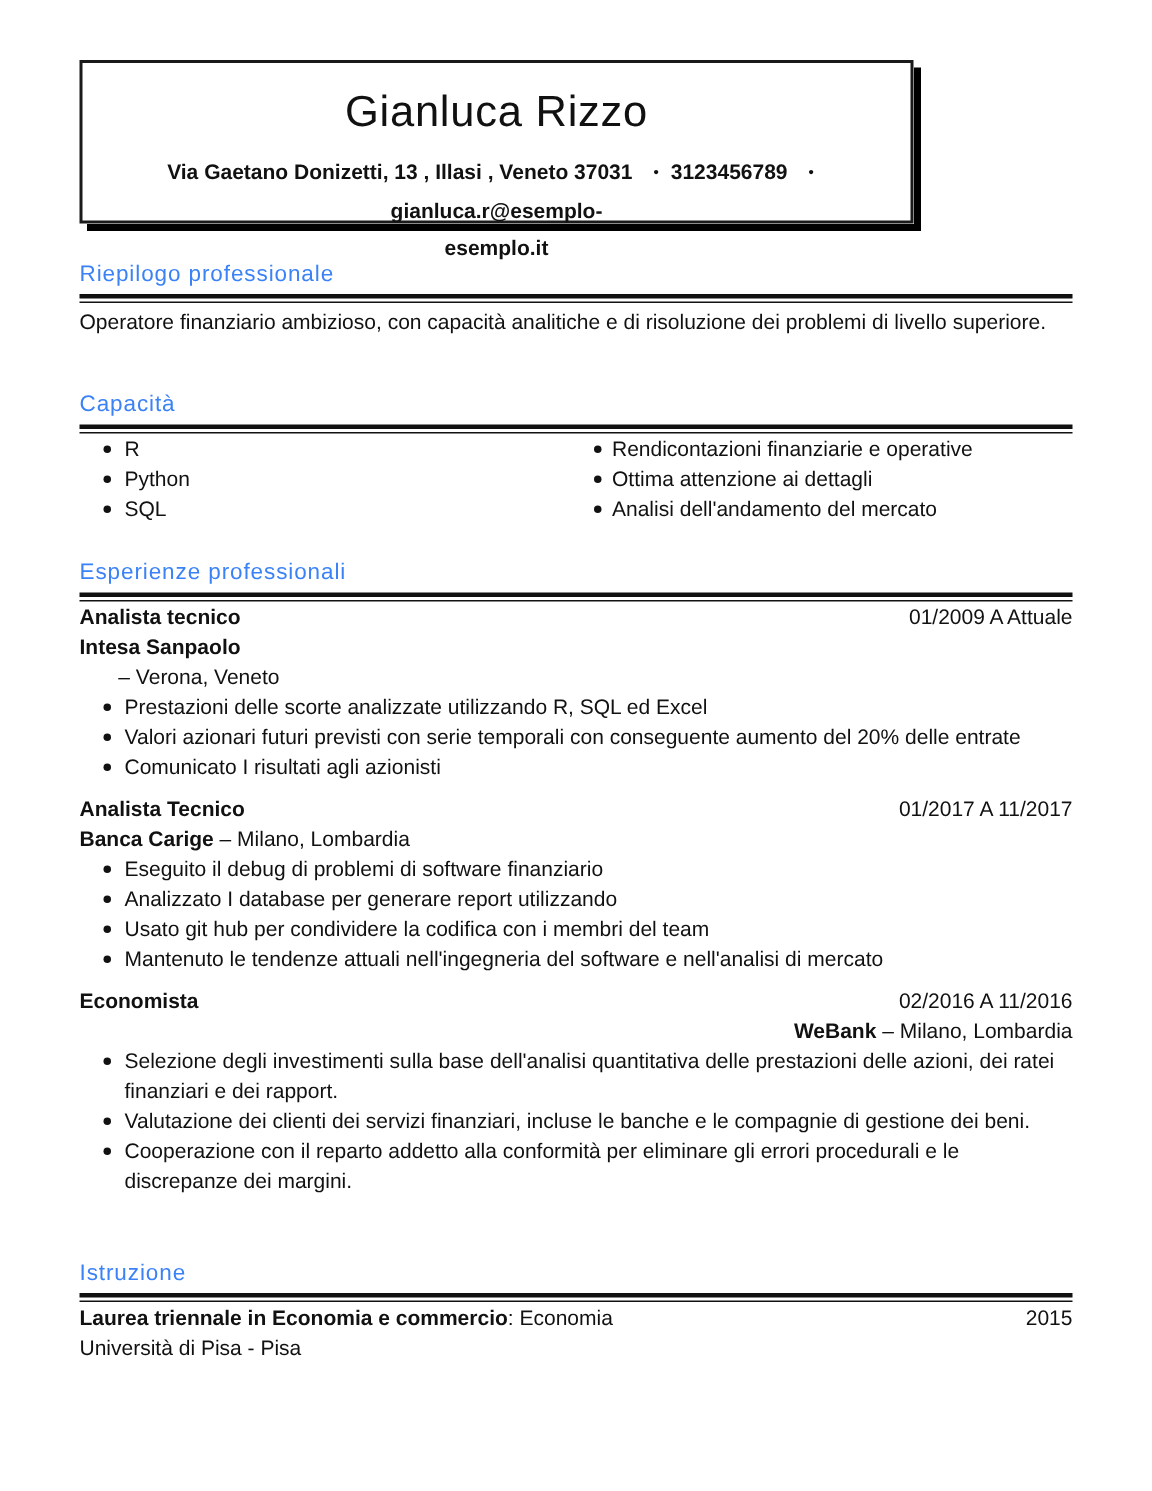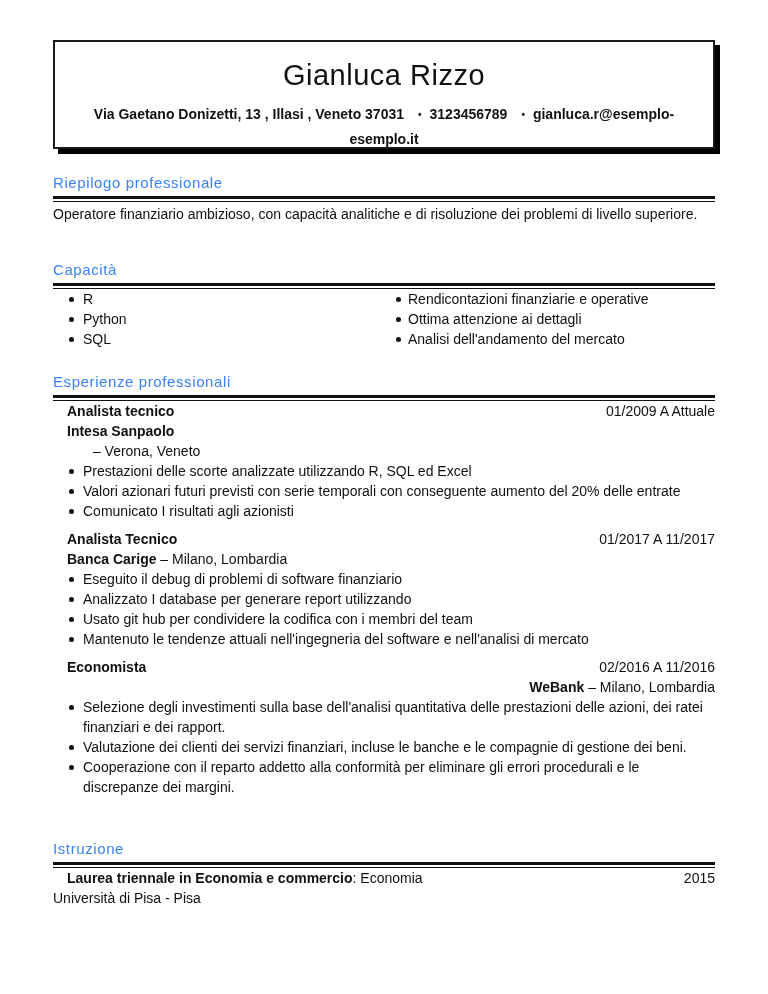--- a/index.html
+++ b/index.html
@@ -1,20 +1,20 @@
 <!DOCTYPE html>
 <html><head>
 <meta charset="utf-8">
 <style>
   html, body { margin: 0; padding: 0; background: #ffffff; }
   body {
     width: 768px; height: 994px; position: relative; overflow: hidden;
     font-family: "Liberation Sans", sans-serif; color: #111111;
   }
-  .page { position: absolute; left: 53px; top: 40px; width: 662px; }
+  .page { position: absolute; left: 53px; top: 40px; width: 556px; }
 
   
   .header-box {
     position: relative;
     border: 2px solid #1a1a1a;
     box-shadow: 5px 5px 0 #000000;
     height: 109px;
     box-sizing: border-box;
     text-align: center;
   }
@@ -50,21 +50,21 @@
     content: ""; position: absolute; left: 16px; top: 8px;
     width: 5px; height: 5px; border-radius: 50%; background: #111;
   }
 
   .skills { display: flex; margin-top: 0px; }
   .skills ul { width: 331px; }
   .skills ul.right li { padding-left: 24px; }
   .skills ul.right li::before { left: 12px; }
 
   .job { margin-top: 0; }
-  .job-row { display: flex; justify-content: space-between; font-size: 14px; line-height: 20px; margin-left: 14px; }
+  .job-row { display: flex; justify-content: space-between; font-size: 14px; line-height: 20px; }
   .job-title { font-weight: bold; }
   .company { font-weight: bold; }
   .job + .job { margin-top: 8px; }
 </style>
 </head>
 <body>
 
 <div class="page">
 
   <div class="header-box">

